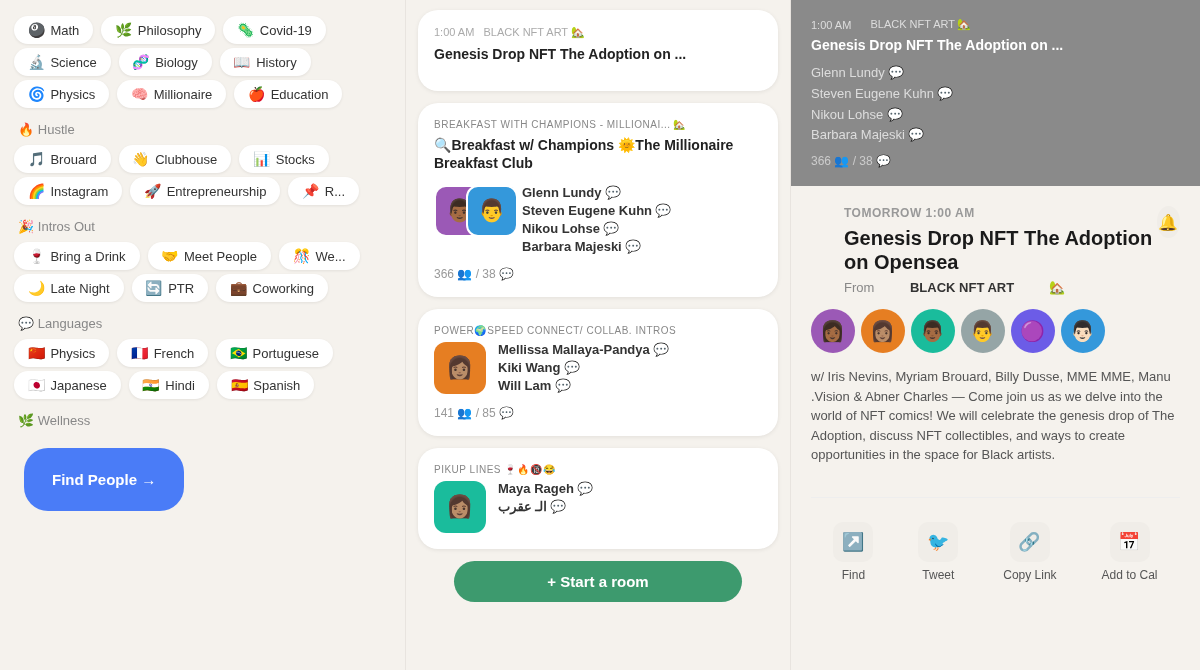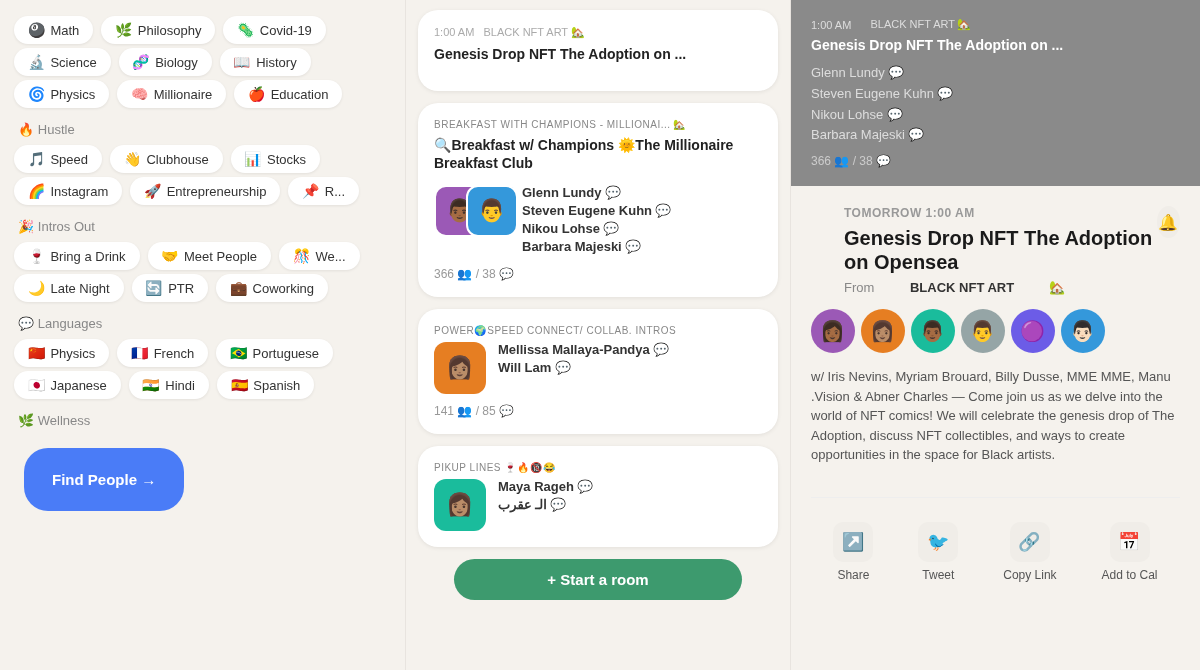--- a/index.html
+++ b/index.html
@@ -367,21 +367,21 @@
     <div class="tag">
         <span class="emoji">🍎</span>
         <span>Education</span>
       </div>
   </div>
 
   <div class="section-label">🔥 Hustle</div>
   <div class="tags-row">
     <div class="tag">
         <span class="emoji">🎵</span>
-        <span>Speed</span>
+        <span>Brouard</span>
       </div>
     <div class="tag">
         <span class="emoji">👋</span>
         <span>Clubhouse</span>
       </div>
     <div class="tag">
         <span class="emoji">📊</span>
         <span>Stocks</span>
       </div>
   </div>
@@ -497,20 +497,21 @@
       <span>366 👥 / 38 💬</span>
     </div>
   </div>
 
   <div class="room-card">
     <div class="room-club">Power🌍Speed Connect/ Collab. Intros</div>
     <div class="room-speakers">
       <div class="avatar av-orange">👩🏽</div>
       <div class="speaker-names">
         <div class="speaker-name">Mellissa Mallaya-Pandya 💬</div>
+        <div class="speaker-name">Kiki Wang 💬</div>
         <div class="speaker-name">Will Lam 💬</div>
       </div>
     </div>
     <div class="room-stats">
       <span>141 👥 / 85 💬</span>
     </div>
   </div>
 
   <div class="room-card">
     <div class="room-club">Pikup lines 🍷🔥🔞😂</div>
@@ -569,21 +570,21 @@
       <div class="detail-avatar av-gray">👨</div>
       <div class="detail-avatar" style="background:#6c5ce7;">🟣</div>
       <div class="detail-avatar av-blue">👨🏻</div>
     </div>
 
     <div class="detail-desc">w/ Iris Nevins, Myriam Brouard, Billy Dusse, MME MME, Manu .Vision &amp; Abner Charles — Come join us as we delve into the world of NFT comics! We will celebrate the genesis drop of The Adoption, discuss NFT collectibles, and ways to create opportunities in the space for Black artists.</div>
 
     <div class="detail-actions">
       <button class="action-btn">
         <div class="action-icon">↗️</div>
-        <span class="action-label">Share</span>
+        <span class="action-label">Find</span>
       </button>
       <button class="action-btn">
         <div class="action-icon">🐦</div>
         <span class="action-label">Tweet</span>
       </button>
       <button class="action-btn">
         <div class="action-icon">🔗</div>
         <span class="action-label">Copy Link</span>
       </button>
       <button class="action-btn">

